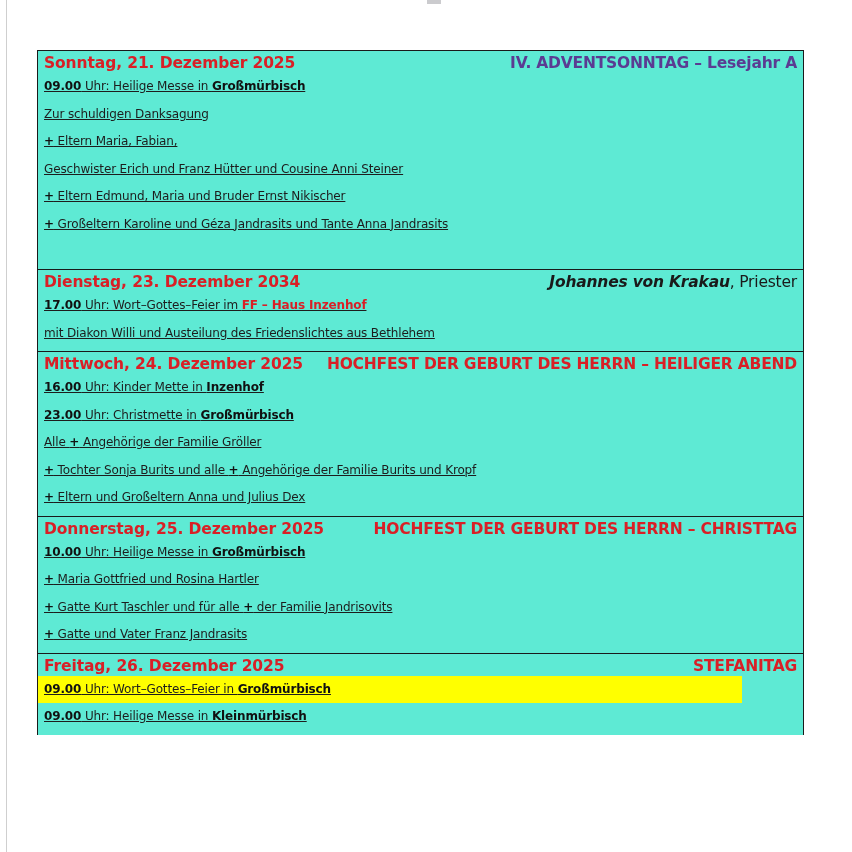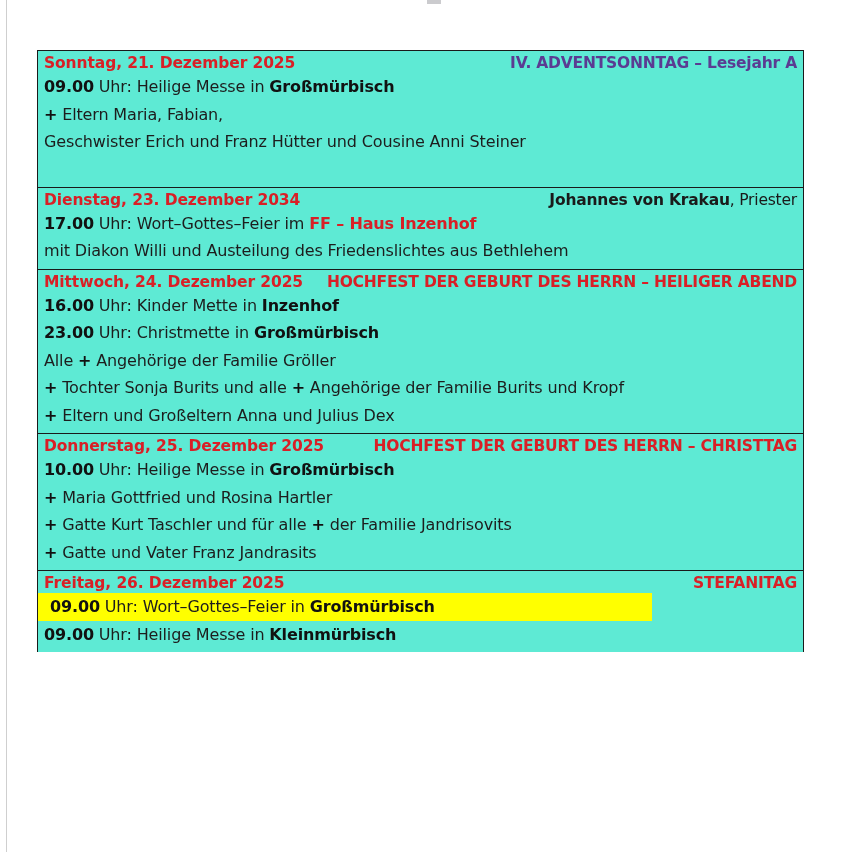--- a/index.html
+++ b/index.html
@@ -73,59 +73,63 @@
   }
   .day-feast {
     font-weight: bold;
     font-size: 15.5px;
     letter-spacing: -0.2px;
     text-align: right;
   }
   .day-feast.red   { color: #d91f26; }
   .day-feast.purple{ color: #5b3b92; }
   .day-feast.black { color: #1a1a1a; font-weight: normal; }
-  .day-feast .b    { font-weight: bold; color: #1a1a1a; }
+  .day-feast .b    { font-weight: bold; color: #1a1a1a; font-style: italic; }
 
   .lines { padding: 0 6px 4px 6px; }
 
   .line {
-    font-size: 16px;
+    font-size: 12px;
     line-height: 27.5px;
     color: #1d1d1d;
     white-space: nowrap;
     letter-spacing: -0.15px;
+    text-decoration: underline;
   }
   .line b { font-weight: bold; color: #111111; }
   .line .red-b { font-weight: bold; color: #d91f26; }
   .line.highlight {
     background: #ffff00;
     display: block;
-    width: 614px;
+    width: 704px;
     margin-left: -6px;
-    padding-left: 12px;
+    padding-left: 6px;
   }
   .spacer-line { height: 27px; }
 </style>
 </head>
 <body>
 
 <div id="page">
   <div class="page-edge-rule"></div>
   <div class="cut-heading-remnant"></div>
 
   <div class="schedule-table" id="schedule-table">
       <div class="day-block">
         <div class="day-header">
           <span class="day-date">Sonntag, 21. Dezember 2025</span>
           <span class="day-feast purple">IV. ADVENTSONNTAG – Lesejahr A</span>
         </div>
         <div class="lines">
           <div class="line"><b>09.00</b><span> Uhr: Heilige Messe in </span><b>Großmürbisch</b></div>
+          <div class="line"><span>Zur schuldigen Danksagung</span></div>
           <div class="line"><b>+</b><span> Eltern Maria, Fabian,</span></div>
           <div class="line"><span>Geschwister Erich und Franz Hütter und Cousine Anni Steiner</span></div>
+          <div class="line"><b>+</b><span> Eltern Edmund, Maria und Bruder Ernst Nikischer</span></div>
+          <div class="line"><b>+</b><span> Großeltern Karoline und Géza Jandrasits und Tante Anna Jandrasits</span></div>
           <div class="line spacer-line"><span></span></div>
         </div>
       </div>
       <div class="day-block">
         <div class="day-header">
           <span class="day-date">Dienstag, 23. Dezember 2034</span>
           <span class="day-feast black"><span class="b">Johannes von Krakau</span><span>, Priester</span></span>
         </div>
         <div class="lines">
           <div class="line"><b>17.00</b><span> Uhr: Wort–Gottes–Feier im </span><span class="red-b">FF – Haus  Inzenhof</span></div>

